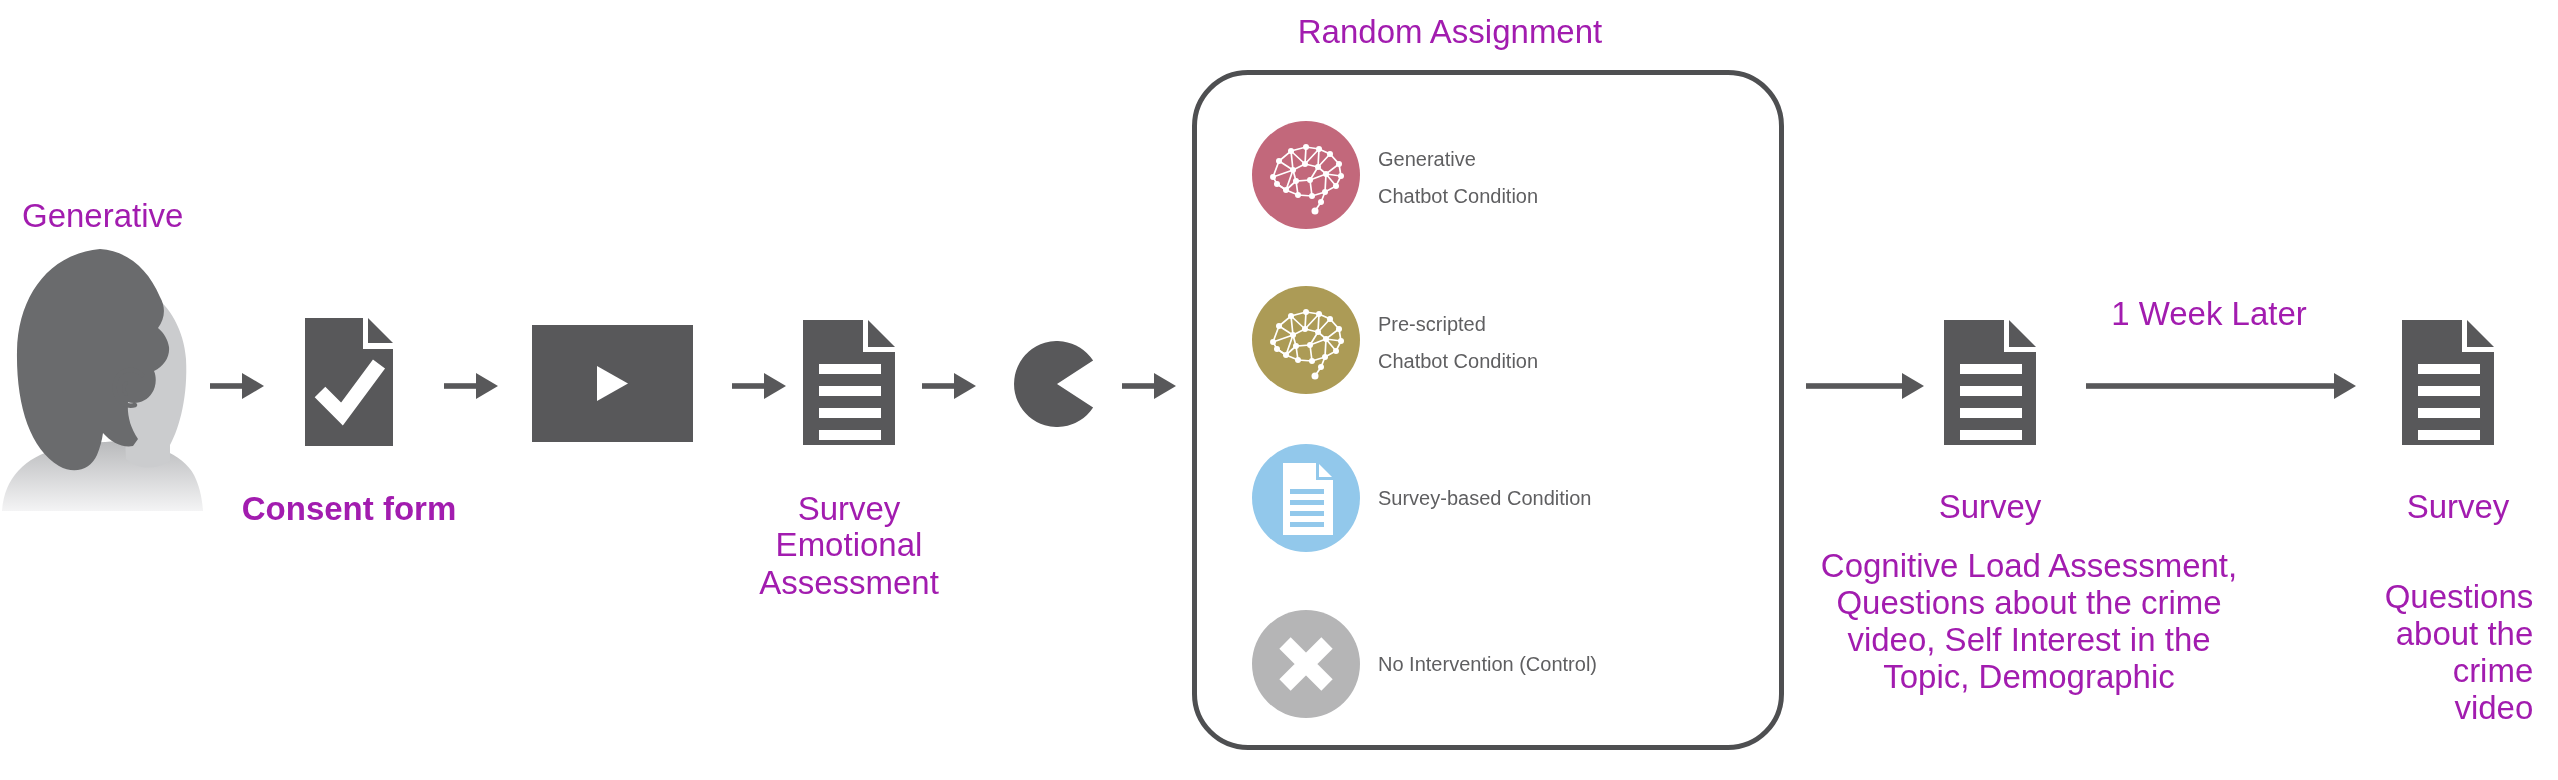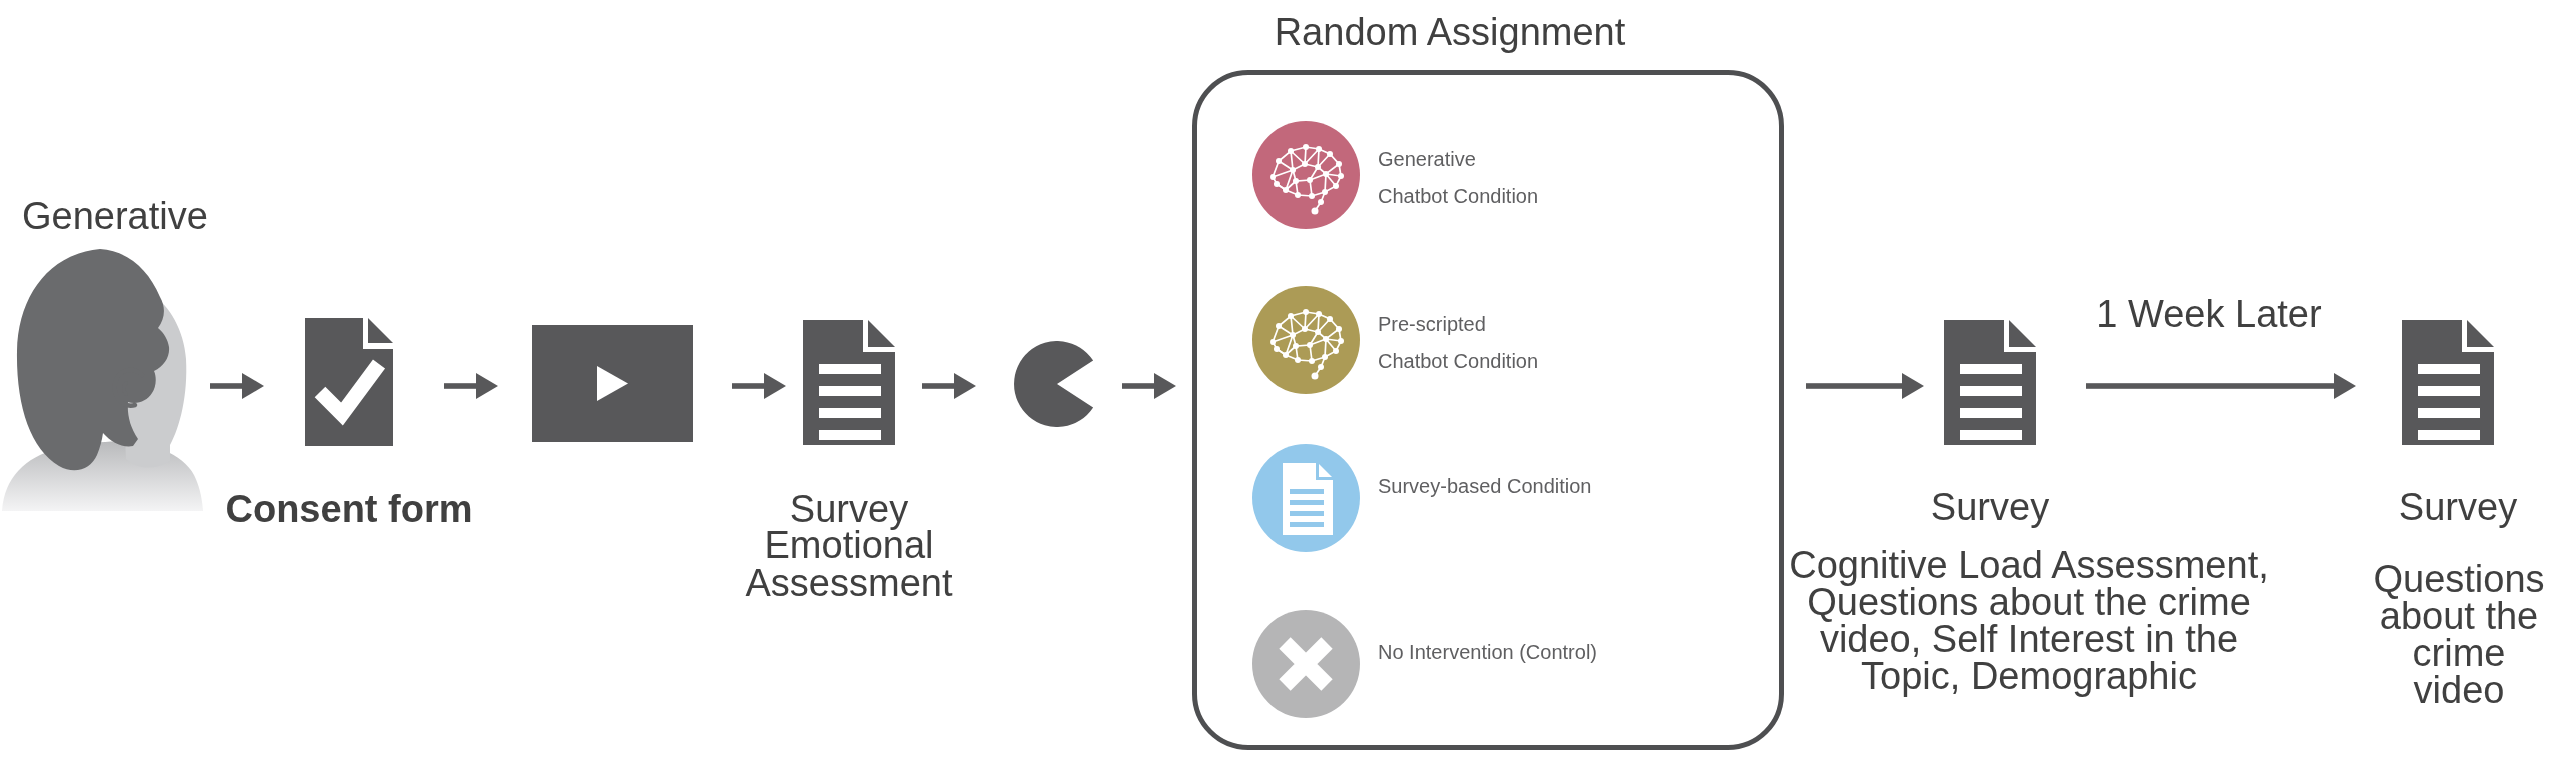--- a/index.html
+++ b/index.html
@@ -1,29 +1,29 @@
 <!DOCTYPE html>
 <html><head>
 <meta charset="utf-8">
 <style>
   html,body{margin:0;padding:0;background:#fff;}
   .canvas{position:relative;width:2558px;height:780px;background:#ffffff;overflow:hidden;
           font-family:"Liberation Sans", sans-serif;color:#5f5f61;}
   .abs{position:absolute;}
-  .lbl{font-size:38px;line-height:38px;white-space:pre-line;color:#404040;}
+  .lbl{font-size:33px;line-height:38px;white-space:pre-line;color:#a21caf;}
   .ctr{text-align:center;transform:translateX(-50%);}
   .ic{fill:#58585a;}
   .white{fill:#ffffff;}
   .arrow{overflow:visible;}
   .box{position:absolute;left:1192px;top:70px;width:592px;height:680px;
        border:5px solid #4e4f51;border-radius:56px;box-sizing:border-box;background:transparent;}
   .cond{position:absolute;left:1252px;width:530px;height:108px;}
   .cond-label{position:absolute;left:126px;font-size:20px;line-height:37px;white-space:pre-line;color:#5f5f61;}
   .cond-label.two{top:20px;}
-  .cond-label.one{top:24px;}
+  .cond-label.one{top:36px;}
 </style>
 </head>
 <body>
 
 <svg width="0" height="0" style="position:absolute" aria-hidden="true">
   <defs>
     <g id="brainNet">
       <g stroke="#ffffff" stroke-width="1.7" fill="none">
         <path d="M21,56 L27,40 L39,30 L54,26 L67,28 L78,33 L87,43 L89,55 L84,65 L73,71 L60,75 L46,74 L34,69 L25,63 Z"></path>
         <path d="M27,40 L41,49 L39,30 M54,26 L53,43 L39,30 M53,43 L41,49 M67,28 L53,43 M67,28 L66,46 L53,43 M78,33 L66,46 M87,43 L74,53 L66,46 M89,55 L74,53 M84,65 L74,53 M73,71 L74,53 M60,75 L58,59 L66,46 M58,59 L74,53 M58,59 L44,60 L41,49 M44,60 L34,69 M44,60 L46,74 M58,59 L60,75 M41,49 L34,69 M25,63 L34,69 M21,56 L41,49 M73,71 L69,81 L63,90"></path>
@@ -196,17 +196,17 @@
     <path class="ic" d="M0,0 H60 V32 H92 V125 H0 Z"></path>
     <path class="ic" d="M65,0 L92,27 H65 Z"></path>
     <g class="white">
       <rect x="16" y="44" width="62" height="10"></rect>
         <rect x="16" y="66" width="62" height="10"></rect>
       <rect x="16" y="88" width="62" height="10"></rect>
         <rect x="16" y="110" width="62" height="10"></rect>
     </g>
   </svg>
   <div class="abs lbl ctr" style="left:2458px;top:488px;">Survey</div>
-  <div class="abs lbl ctr" style="left:2459px;top:561px;line-height:37px;">Questions
+  <div class="abs lbl ctr" style="left:2459px;top:578px;line-height:37px;text-align:right;">Questions
 about the
 crime video</div>
 
 </div>
 
 </body></html>

